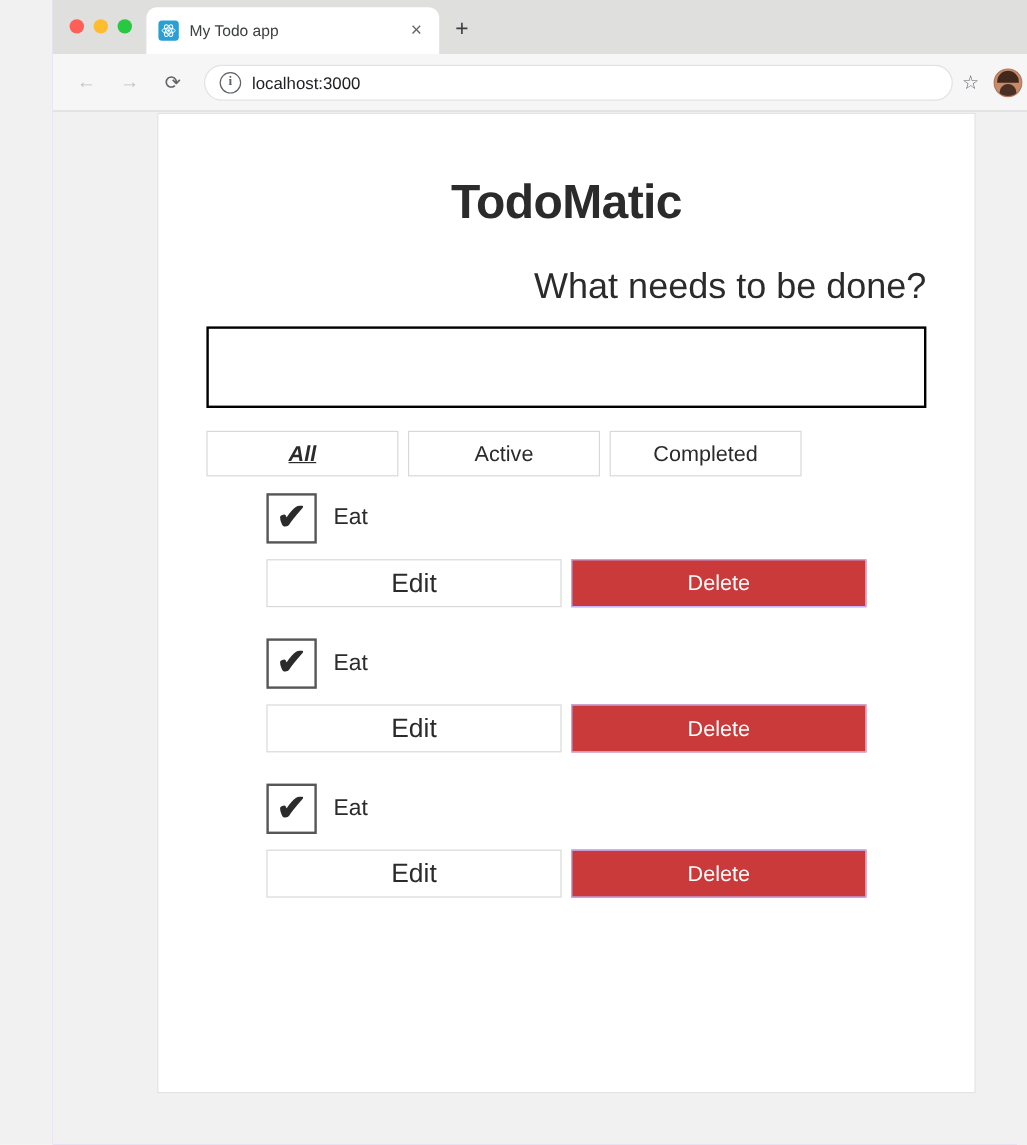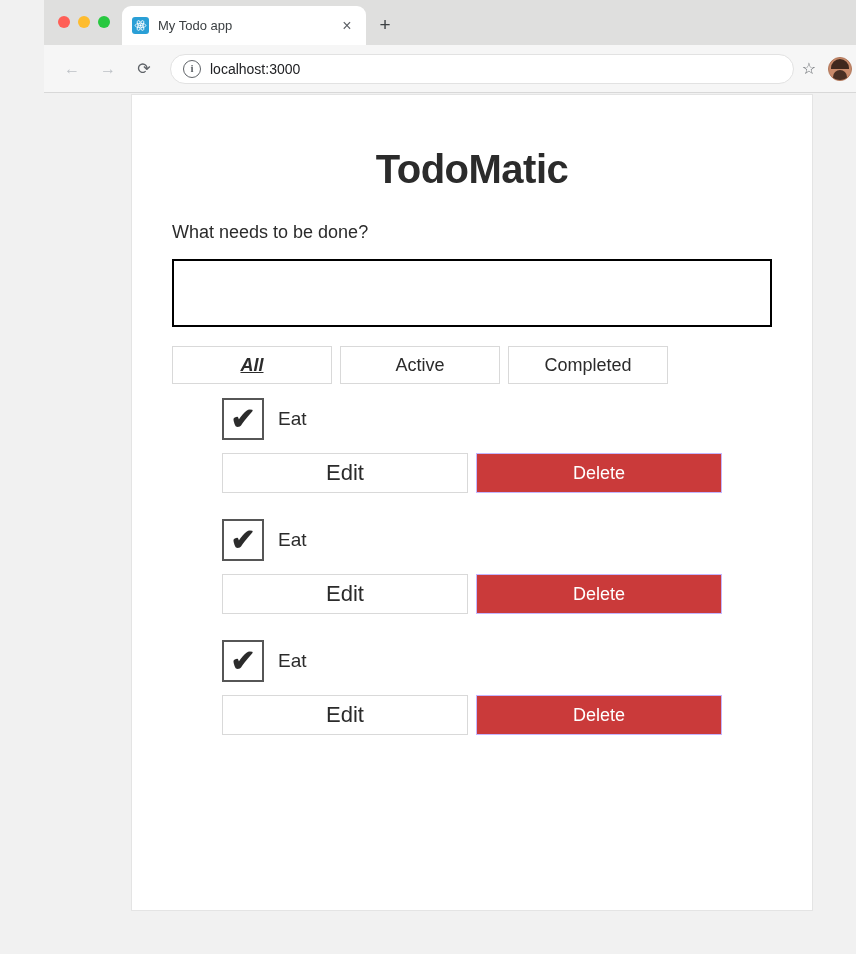--- a/index.html
+++ b/index.html
@@ -228,23 +228,23 @@
   .app-title {
     font-size: 40px;
     font-weight: bold;
     color: #2b2b2b;
     text-align: center;
     margin: 20px 0 0 0;
     letter-spacing: -0.5px;
   }
   .form-label {
     display: block;
-    font-size: 18px;
-    color: #2b2b2b;
-    text-align: left;
+    font-size: 30px;
+    color: #2b2b2b;
+    text-align: right;
     margin: 30px 0 16px 0;
   }
   .todo-text-input {
     display: block;
     width: 600px;
     height: 68px;
     box-sizing: border-box;
     border: 2px solid #000000;
     background: #ffffff;
     font-size: 20px;

